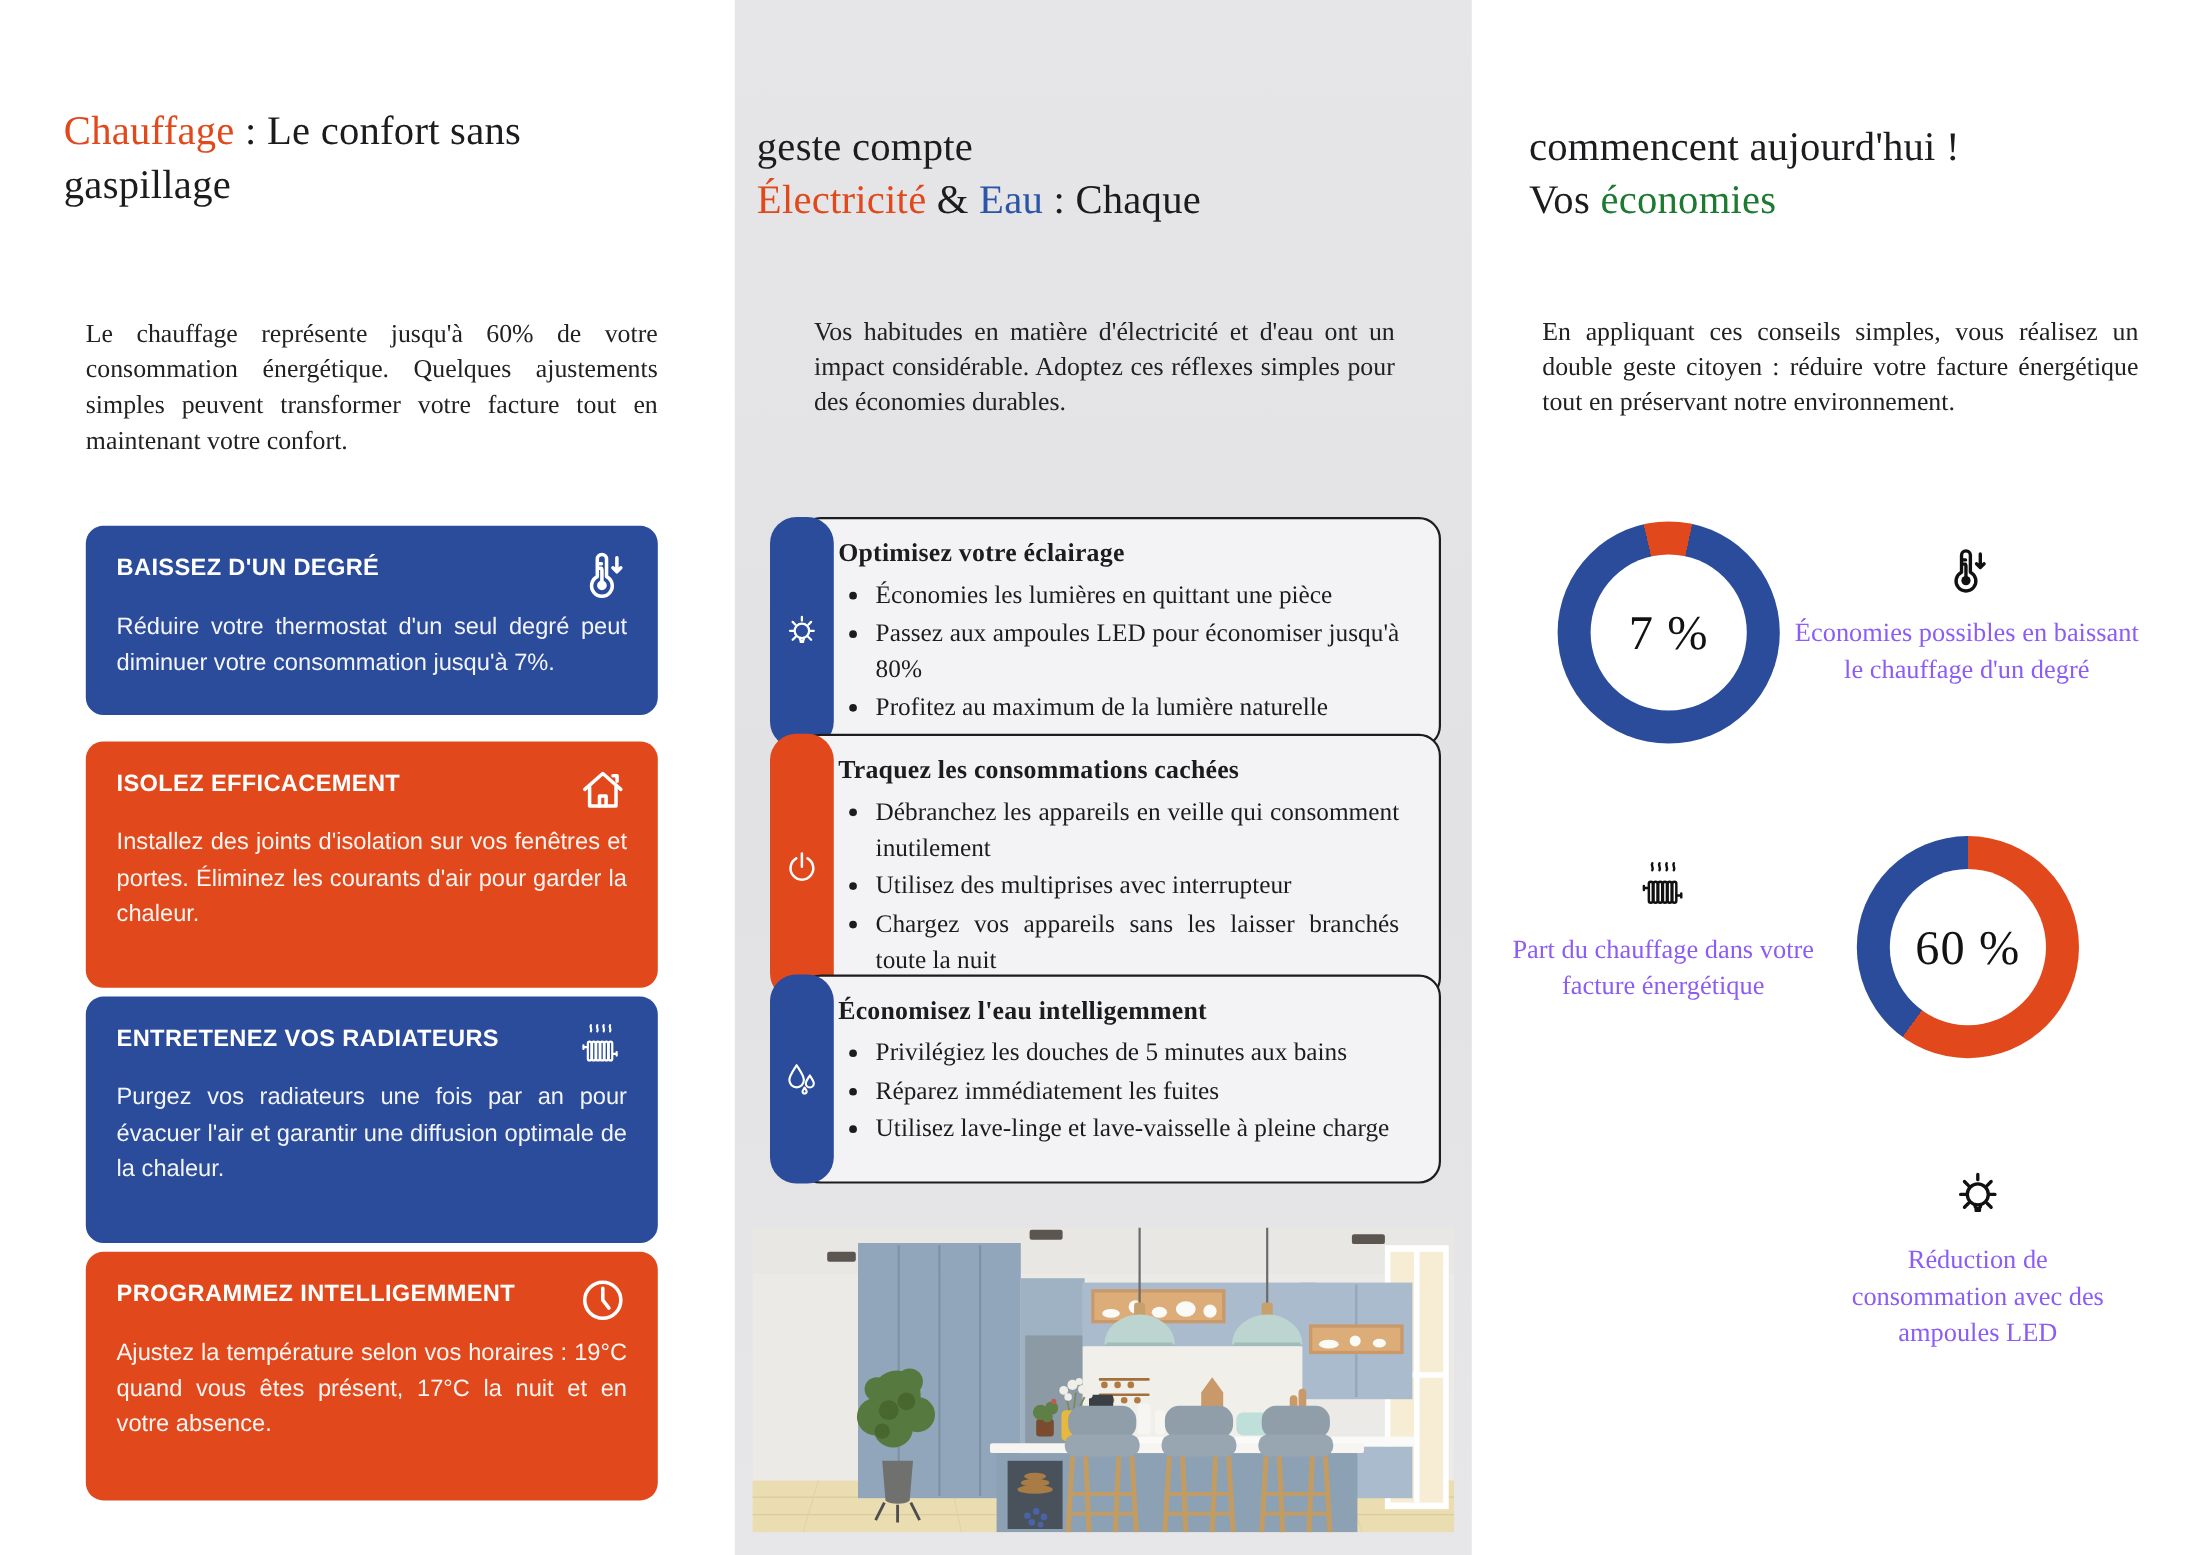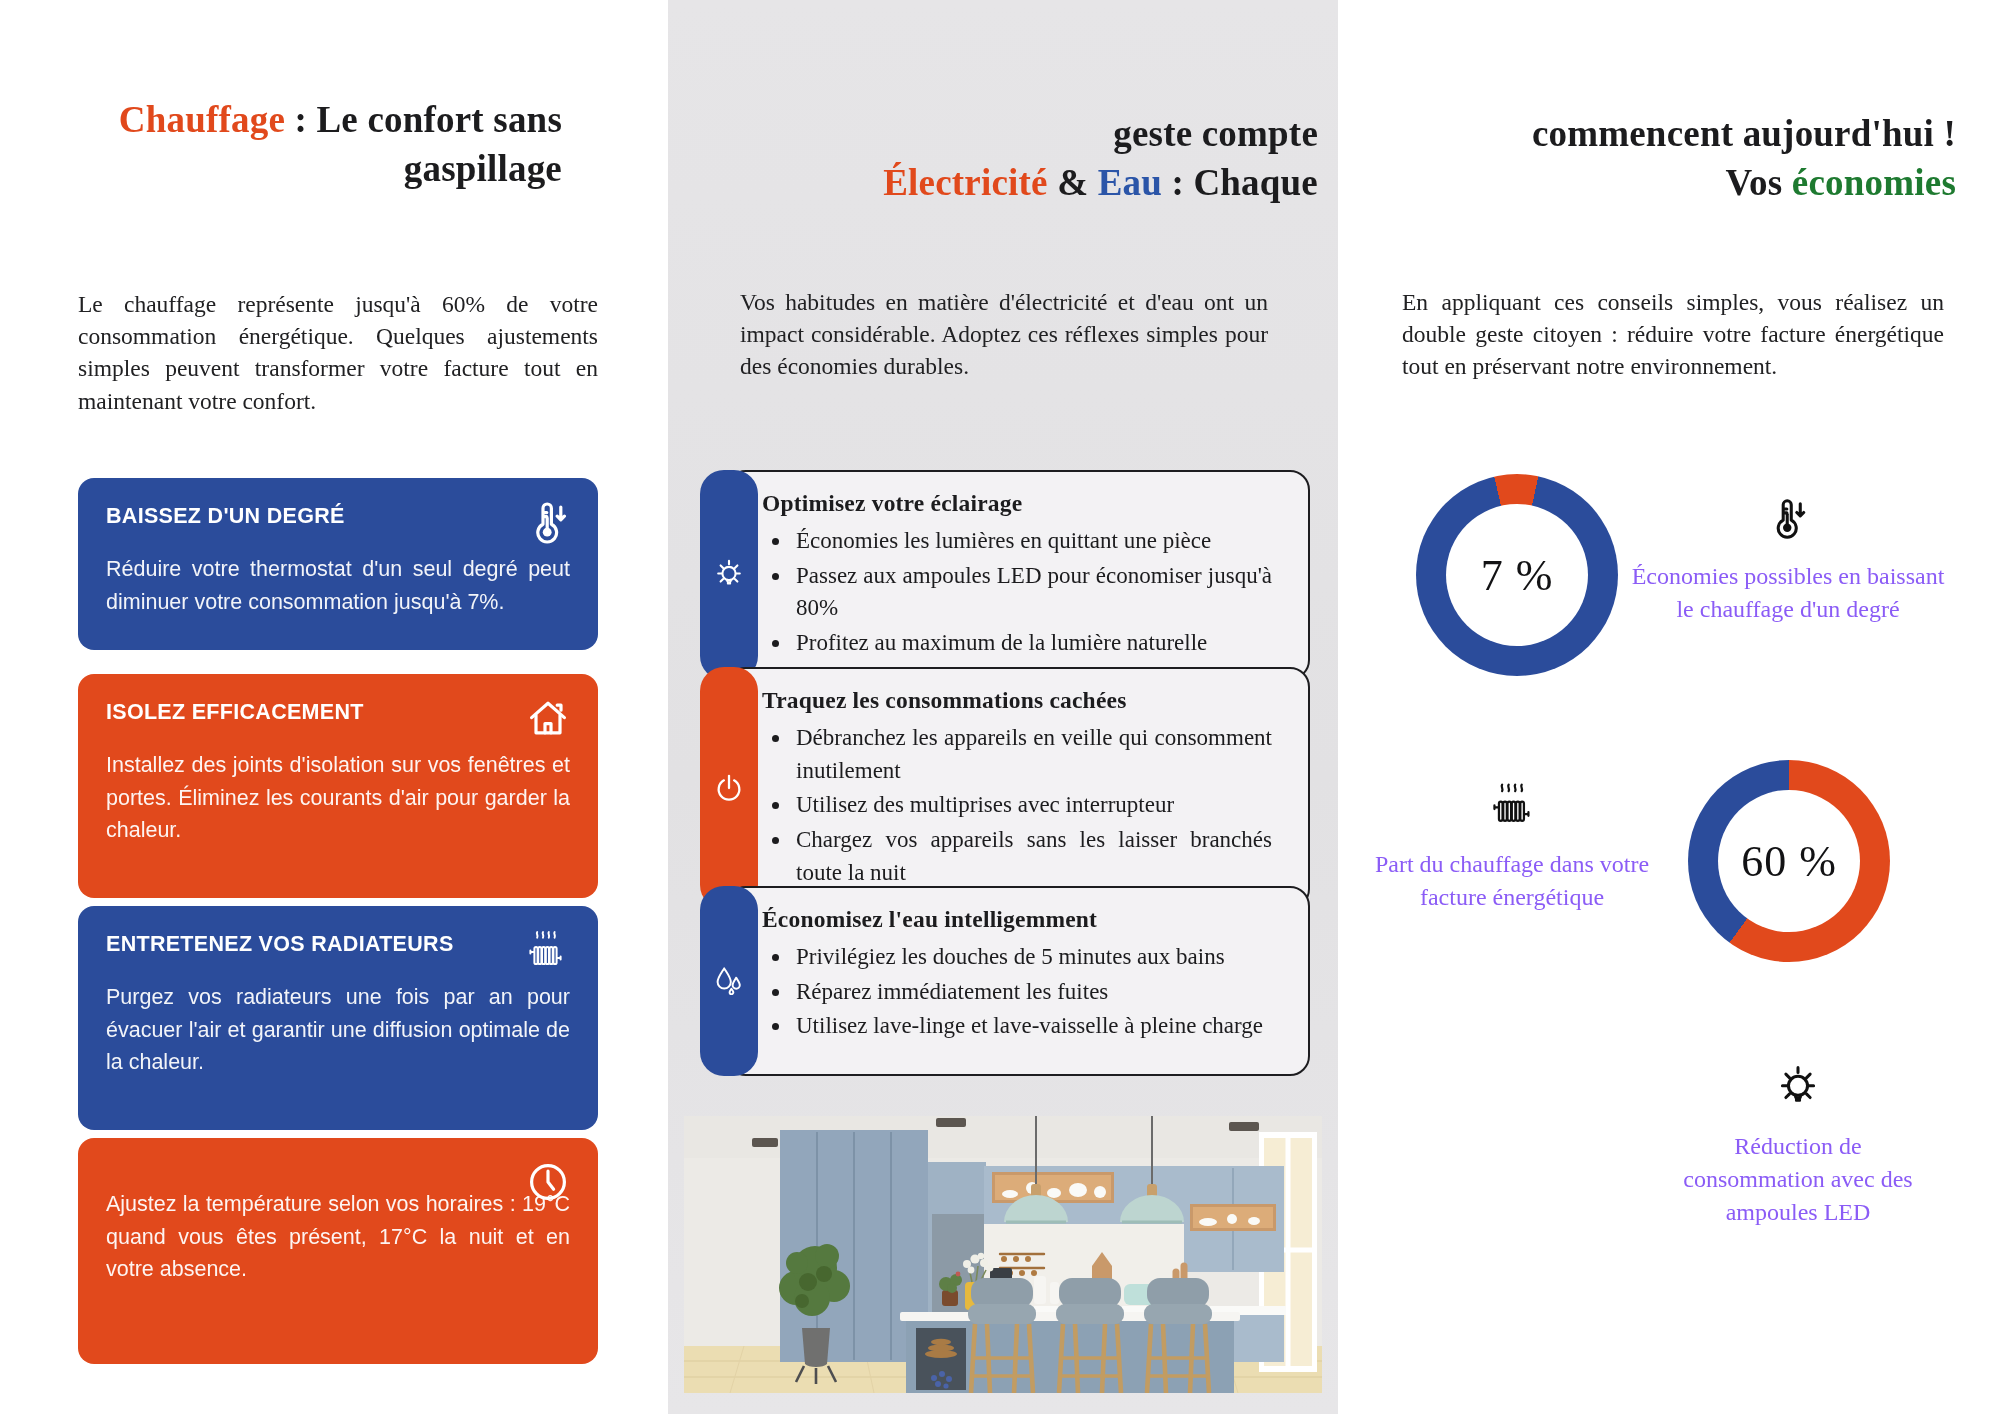--- a/index.html
+++ b/index.html
@@ -11,21 +11,21 @@
     --panel:#E3E3E5;
     --boxbg:#F3F2F4;
   }
   html,body{margin:0;padding:0;background:#fff;}
   .page{position:relative;width:2000px;height:1414px;background:#ffffff;overflow:hidden;
         font-family:"Liberation Serif",serif;color:var(--dark);}
   .abs{position:absolute;}
   .serif{font-family:"Liberation Serif",serif;}
 
   
-  .col-title{font-weight:700;font-size:37px;line-height:1.32;text-align:right;letter-spacing:.2px;}
+  .col-title{font-weight:400;font-size:37px;line-height:1.32;text-align:left;letter-spacing:.2px;}
   .col-title .hl-orange{color:var(--orange);}
   .col-title .hl-blue{color:var(--blue-text);}
   .col-title .hl-green{color:var(--green);}
 
   .intro{font-size:23.5px;line-height:1.37;text-align:justify;color:#212123;}
 
   
   .card{left:78px;width:520px;border-radius:16px;box-sizing:border-box;
         padding:26px 28px 24px 28px;color:#fff;}
   .card--blue{background:var(--blue);}
@@ -113,20 +113,21 @@
           <rect x="13.8" y="10.5" width="1.6" height="8.5" rx="0.8"></rect>
           <rect x="15.7" y="10.5" width="1.6" height="8.5" rx="0.8"></rect>
         </g>
         <path d="M4.2 13 h1.8 M4.2 12.2 v1.6 M17.5 16 h1.8 M19.3 15.2 v1.6"></path>
       </svg>
     </span>
     <div class="card-body">Purgez vos radiateurs une fois par an pour évacuer l'air et garantir une diffusion optimale de la chaleur.</div>
   </div>
 
   <div class="abs card card--orange" style="top:1138px;min-height:226px;">
+    <div class="card-title">PROGRAMMEZ INTELLIGEMMENT</div>
     <span class="card-icon icon">
       <svg width="48" height="48" viewBox="0 0 24 24" fill="none" stroke="currentColor" stroke-width="1.6" stroke-linecap="round" stroke-linejoin="round">
         <circle cx="12" cy="12" r="8.2"></circle>
         <path d="M12 6.6 V12 L14.8 15.6"></path>
       </svg>
     </span>
     <div class="card-body">Ajustez la température selon vos horaires : 19°C quand vous êtes présent, 17°C la nuit et en votre absence.</div>
   </div>
 
   <div class="abs panel"></div>

